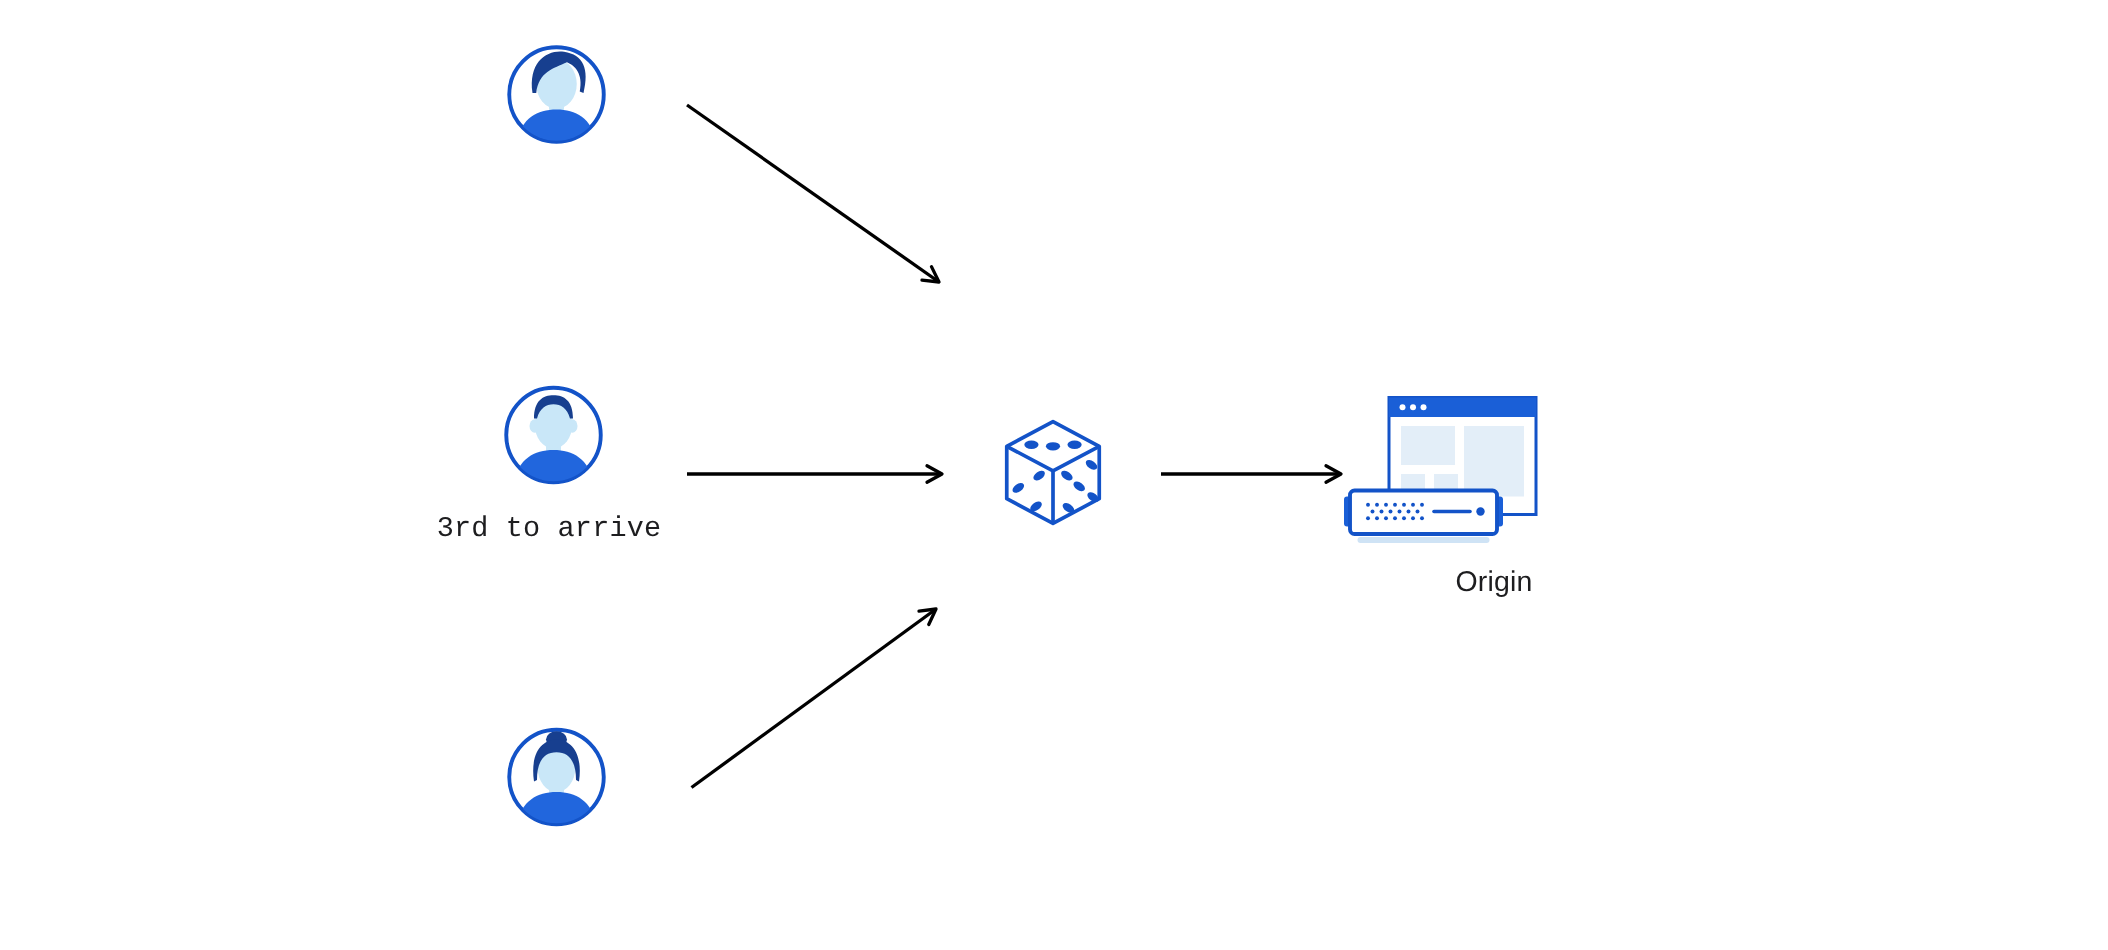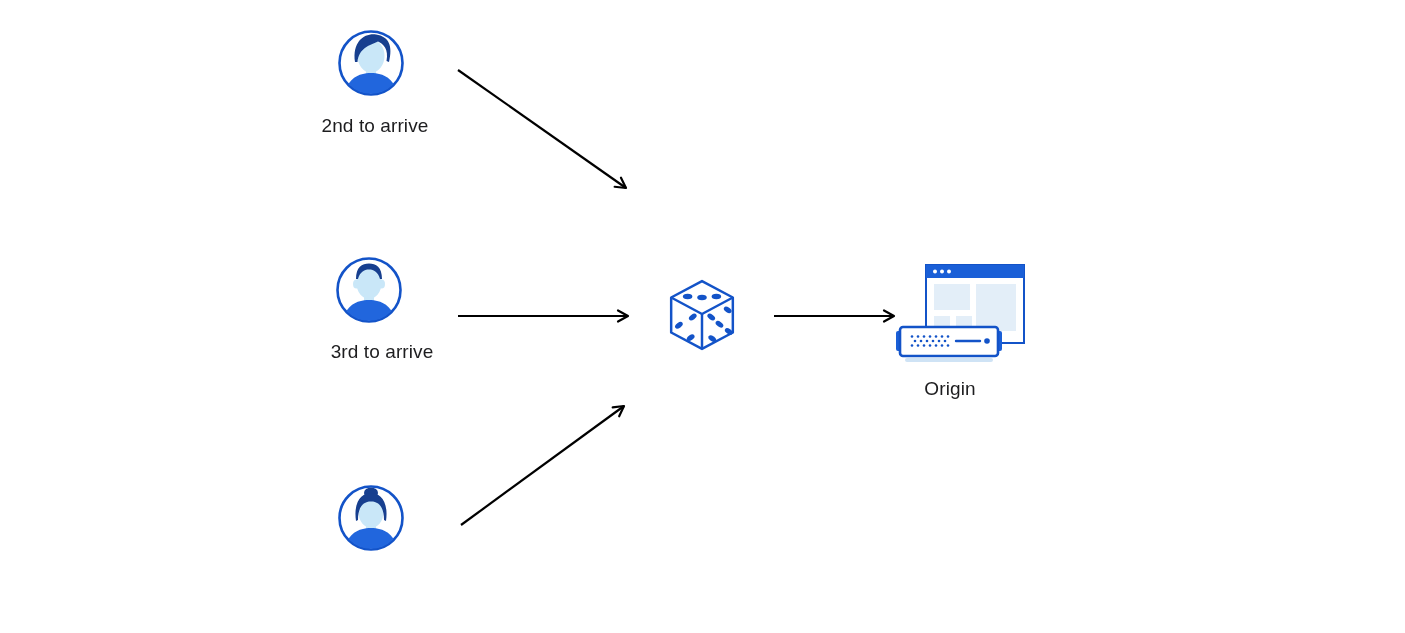--- a/index.html
+++ b/index.html
@@ -41,41 +41,40 @@
         </defs>
       <circle cx="35" cy="35" r="31.5" fill="#ffffff" stroke="var(--primary-blue)" stroke-width="2.6"></circle>
       <g clip-path="url(#clipA)">
         <path d="M30,38 h10 v12 h-10 Z" fill="var(--face-light)"></path>
         <path d="M8,70 C10,52 21,45 35,45 C49,45 60,52 62,70 Z" fill="var(--shirt-blue)"></path>
         <ellipse cx="35" cy="28" rx="13.5" ry="16.5" fill="var(--face-light)"></ellipse>
         <path d="M19,34 C16,13 29,5 40,6.5 C53,8.5 57,18 53,34 L50.5,33 C53,21 47,15.5 42,13.5 C33,17.5 23,20 21.5,34 Z" fill="var(--hair-navy)"></path>
       </g>
     </svg>
   </div>
-  <div class="node-label" style="left:285px;top:115px;width:180px;">2nd to arrive</div>
 
   <div class="node" style="left:334px;top:255px;">
     <svg width="70" height="70" viewBox="0 0 70 70">
       <defs>
           <clipPath id="clipB">
             <circle cx="35" cy="35" r="30.8"></circle>
           </clipPath>
         </defs>
       <circle cx="35" cy="35" r="31.5" fill="#ffffff" stroke="var(--primary-blue)" stroke-width="2.6"></circle>
       <g clip-path="url(#clipB)">
         <path d="M30,38 h10 v12 h-10 Z" fill="var(--face-light)"></path>
         <path d="M8,70 C10,52 21,45 35,45 C49,45 60,52 62,70 Z" fill="var(--shirt-blue)"></path>
         <ellipse cx="22.5" cy="29" rx="3.5" ry="4.5" fill="var(--face-light)"></ellipse>
         <ellipse cx="47.5" cy="29" rx="3.5" ry="4.5" fill="var(--face-light)"></ellipse>
         <ellipse cx="35" cy="28" rx="12.5" ry="16" fill="var(--face-light)"></ellipse>
         <path d="M22,24 C22,12 28,8.5 35,8.5 C42,8.5 48,12 48,24 L46,24 C44,17 40,14.5 35,14.5 C30,14.5 26,17 24,24 Z" fill="var(--hair-navy)"></path>
       </g>
     </svg>
   </div>
-  <div class="node-label" style="left:292px;top:341px;width:180px;">3rd to arrive</div>
+  <div class="node-label" style="left:276px;top:341px;width:180px;font-family:Liberation Mono, monospace;">3rd to arrive</div>
 
   <div class="node" style="left:336px;top:483px;">
     <svg width="70" height="70" viewBox="0 0 70 70">
       <defs>
           <clipPath id="clipC">
             <circle cx="35" cy="35" r="30.8"></circle>
           </clipPath>
         </defs>
       <circle cx="35" cy="35" r="31.5" fill="#ffffff" stroke="var(--primary-blue)" stroke-width="2.6"></circle>
       <g clip-path="url(#clipC)">
@@ -152,15 +151,15 @@
             <circle cx="34" cy="82.5" r="1.3"></circle>
             <circle cx="40" cy="82.5" r="1.3"></circle>
             <circle cx="46" cy="82.5" r="1.3"></circle>
             <circle cx="52" cy="82.5" r="1.3"></circle>
         </g>
         <line x1="60" y1="78" x2="84" y2="78" stroke="var(--primary-blue)" stroke-width="2.4" stroke-linecap="round"></line>
         <circle cx="91" cy="78" r="2.8" fill="var(--primary-blue)"></circle>
       </g>
     </svg>
   </div>
-  <div class="node-label" style="left:890px;top:378px;width:120px;">Origin</div>
+  <div class="node-label" style="left:936px;top:378px;width:120px;">Origin</div>
 
 </div>
 
 </body></html>

